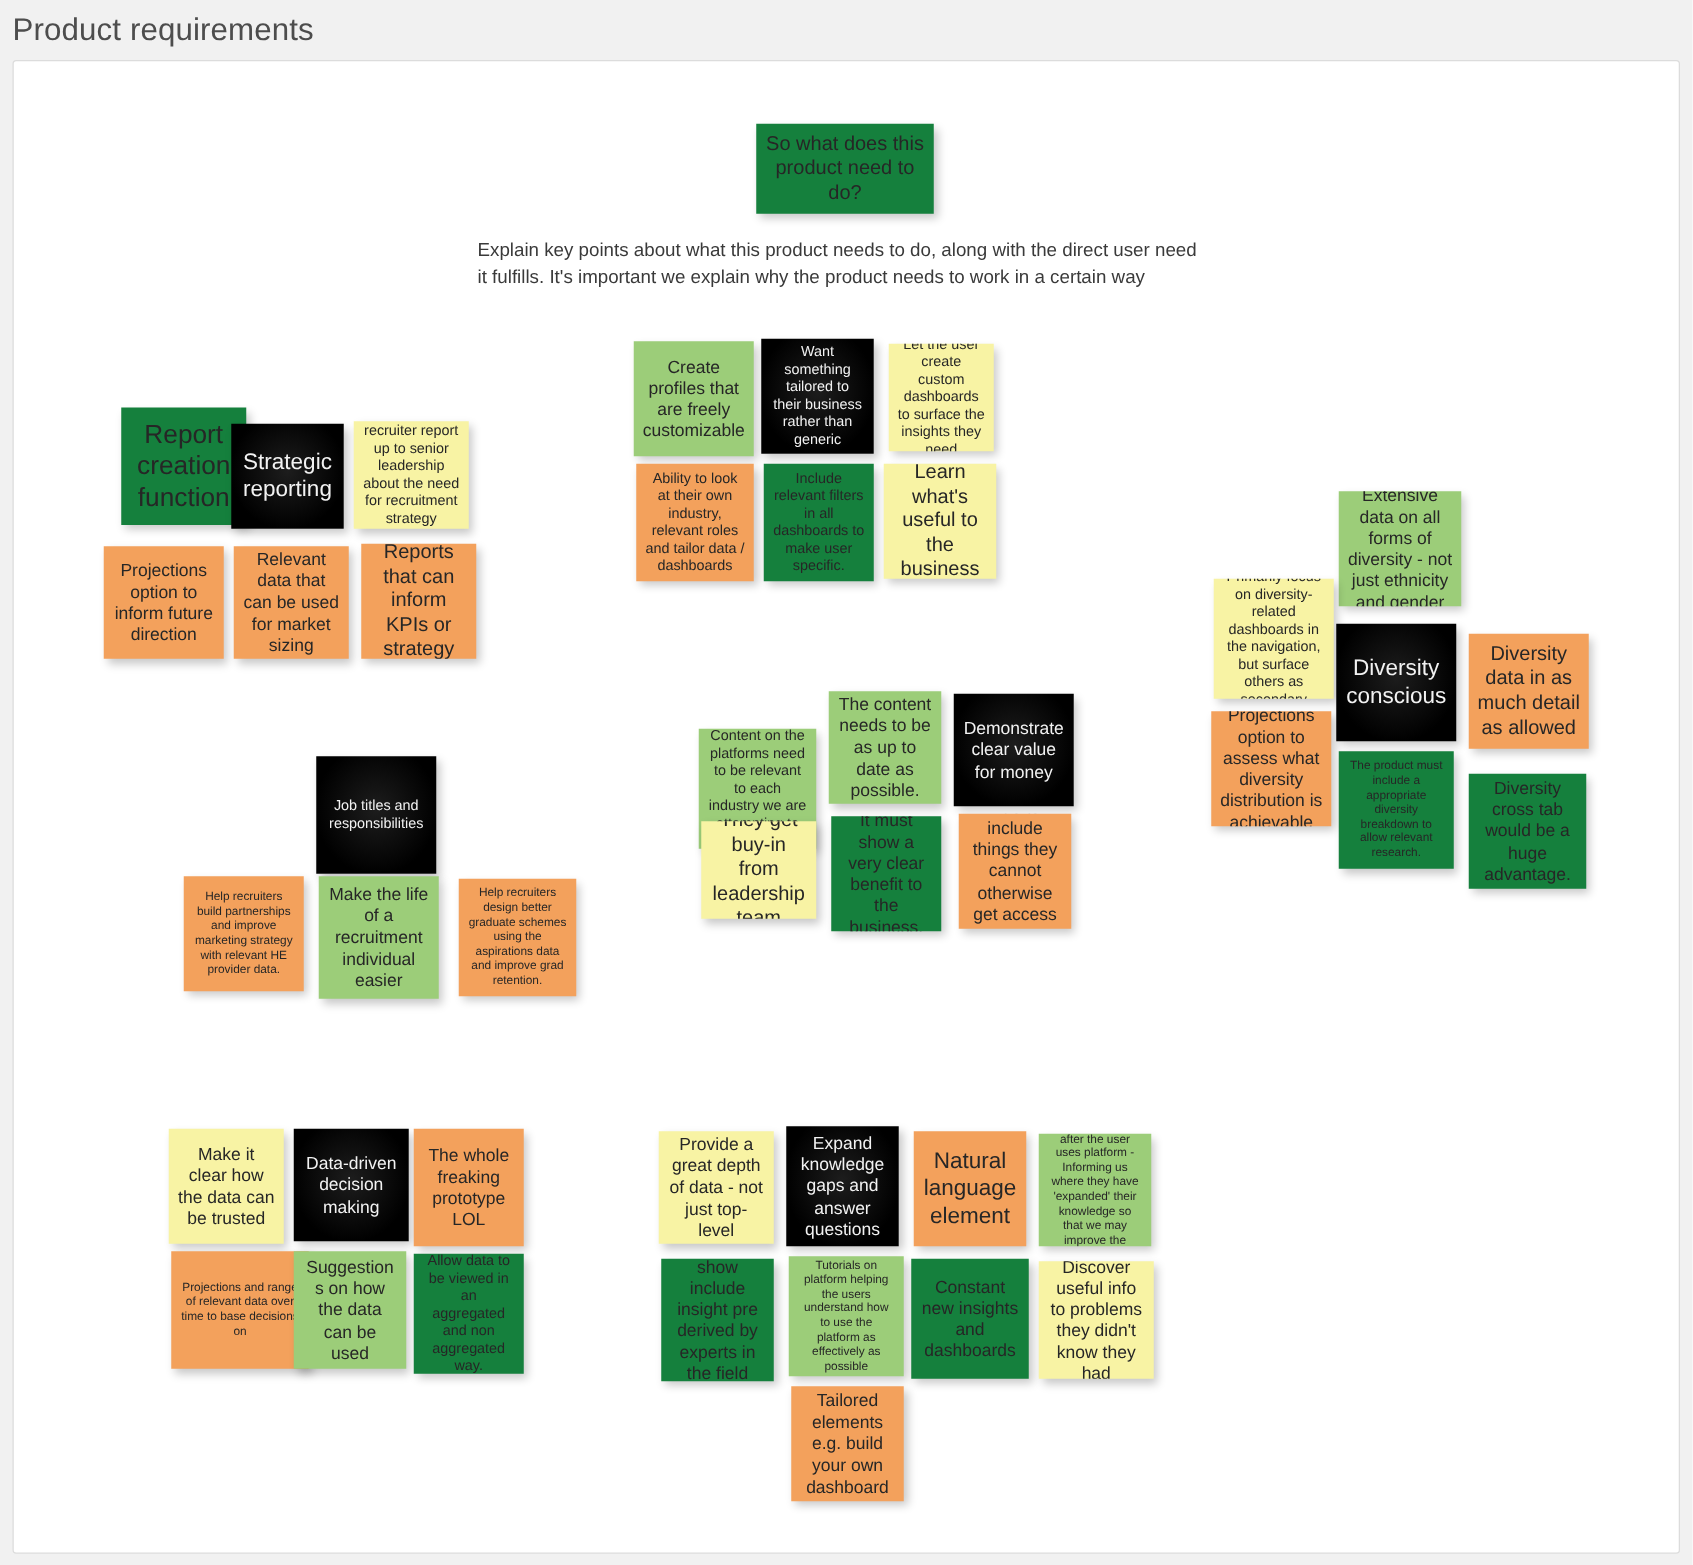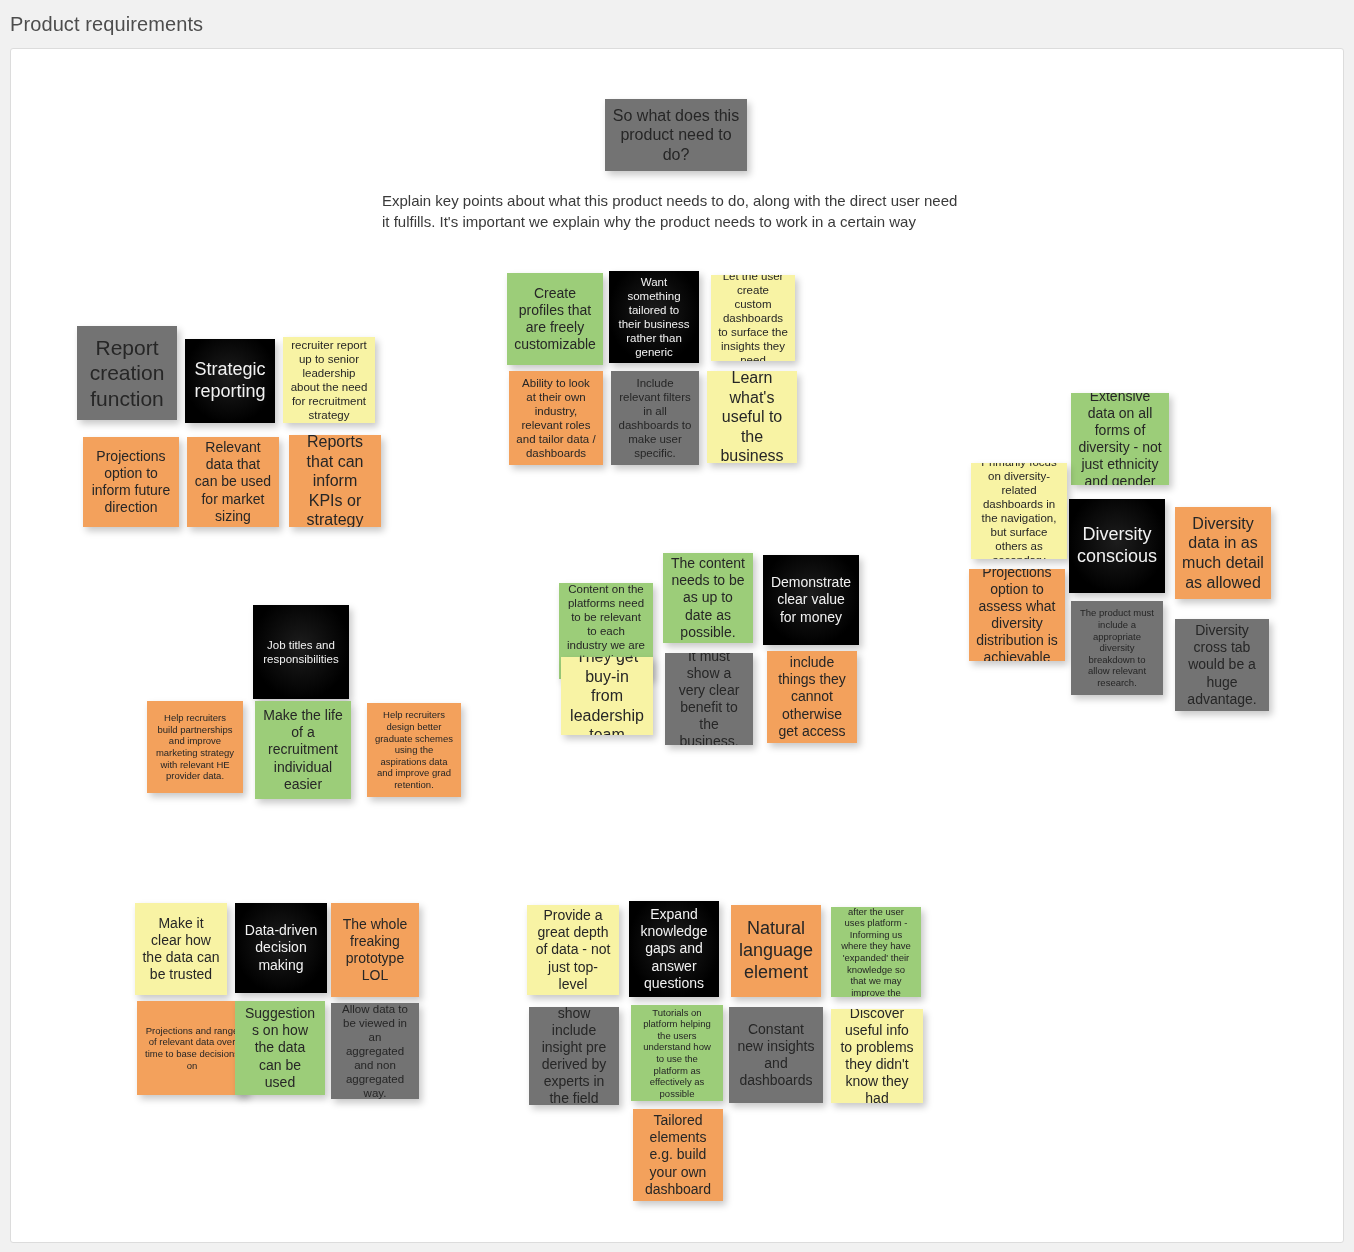--- a/index.html
+++ b/index.html
@@ -14,21 +14,21 @@
     background: #f1f1f1;
     font-family: "Liberation Sans", sans-serif;
     color: #3b3b3b;
     overflow: hidden;
   }
 
   #page-title {
     position: absolute;
     left: 10px;
     top: 6px;
-    font-size: 20px;
+    font-size: 25px;
     font-weight: 400;
     color: #4d4d4d;
     letter-spacing: 0.1px;
     line-height: 36px;
   }
 
   #canvas {
     position: absolute;
     left: 10px;
     top: 48px;
@@ -50,31 +50,31 @@
     padding: 6px 7px;
     line-height: 1.22;
     color: #262626;
     box-shadow: 3px 4px 7px rgba(0,0,0,0.22);
     overflow: hidden;
     word-wrap: break-word;
     hyphens: none;
   }
   .note span { display: block; width: 100%; }
 
-  .c-blue   { background: #737373; }
+  .c-blue   { background: #15803d; }
   .c-orange { background: #f3a15c; }
   .c-green  { background: #9ccd79; }
   .c-yellow { background: #f8f3a4; }
   .c-black  {
     background: radial-gradient(ellipse at 50% 45%, #1d1d1d 0%, #000000 72%);
     color: #f2f2f2;
   }
 
   
-  .t-xxl { font-size: 21px; }
+  .t-xxl { font-size: 21px; margin-left: 20px; }
   .t-xl  { font-size: 18px; }
   .t-lg  { font-size: 16px; }
   .t-md  { font-size: 14px; }
   .t-sm  { font-size: 11.5px; }
   .t-xs  { font-size: 9.5px; }
 
   
   #intro-paragraph {
     position: absolute;
     left: 371px;

